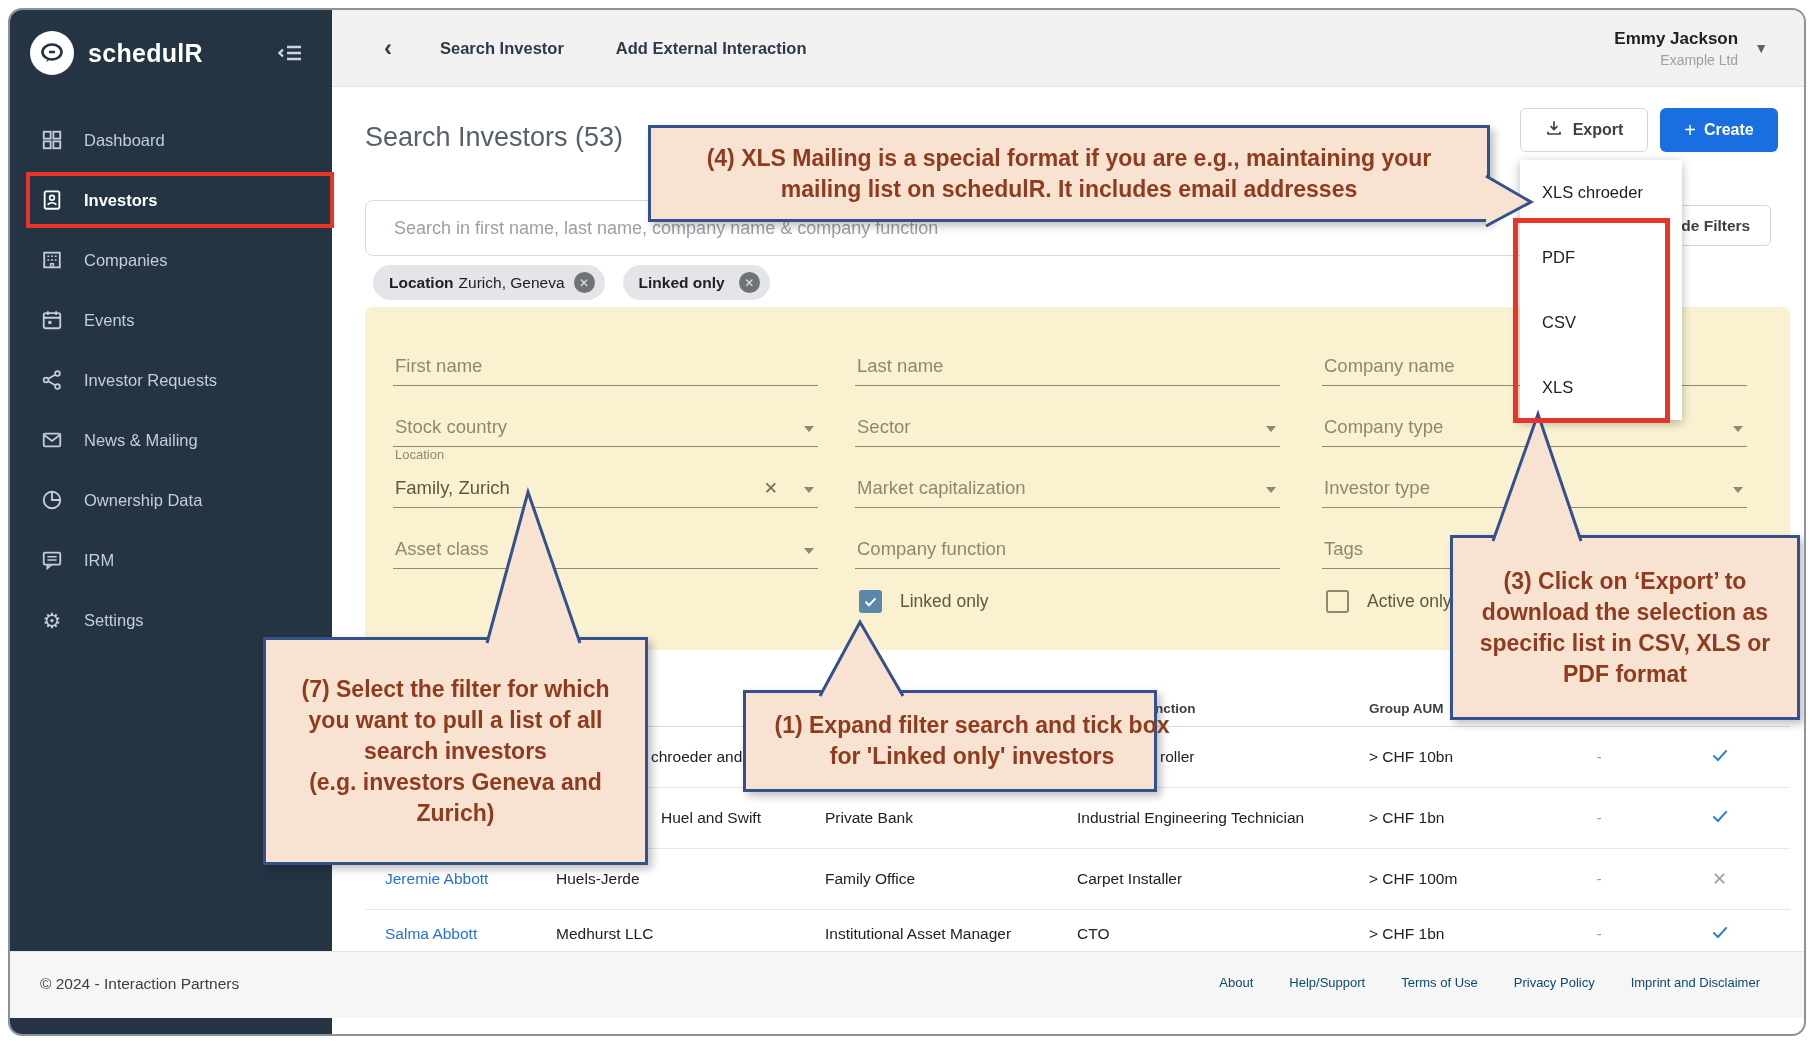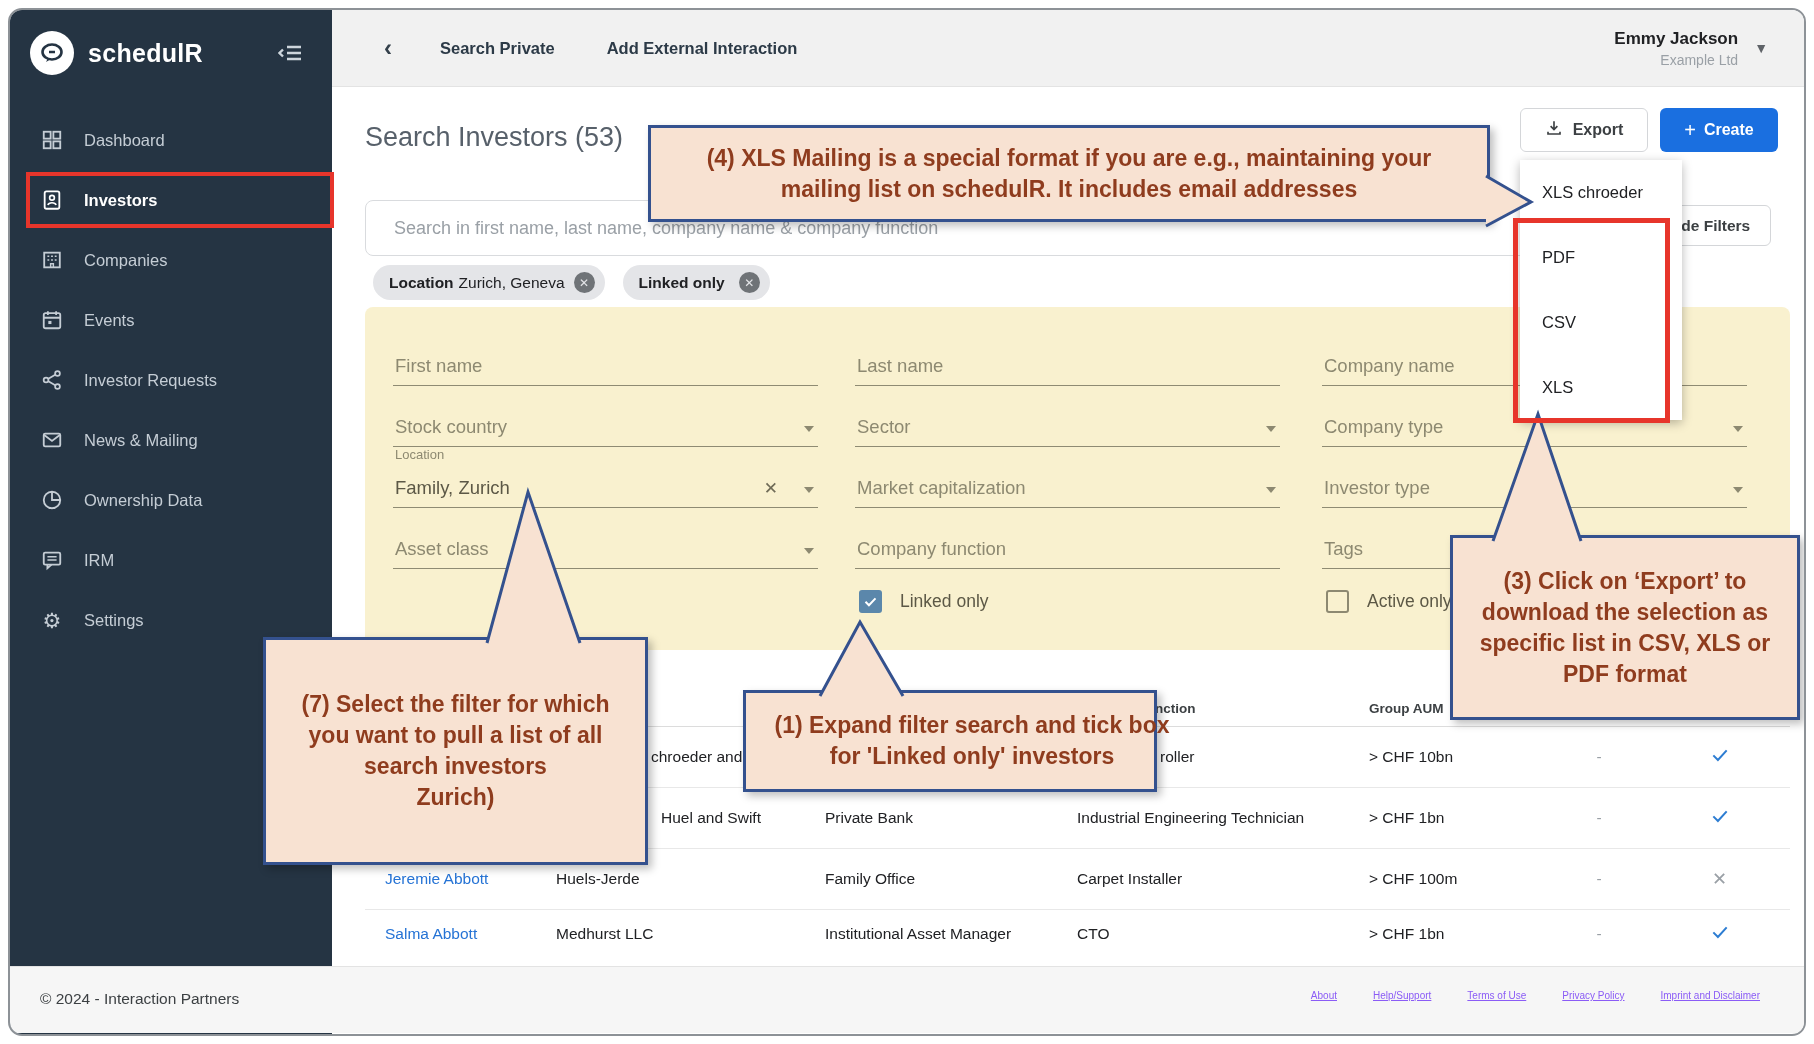--- a/index.html
+++ b/index.html
@@ -77,24 +77,24 @@
   .trow:last-child{height:48px;border-bottom:none;}
   .cell-name a{color:#2573d5;text-decoration:none;cursor:pointer;}
   .c-dash{text-align:center;color:#9aa0a6;}
   .c-status{text-align:center;}
   .x-glyph{color:#9aa0a6;font-size:18px;}
   .trow.r0 .cell-company span{margin-left:95px;}
   .trow.r0 .cell-func span{margin-left:83px;}
   .trow.r1 .cell-company span{margin-left:105px;}
 
   
-  .footer{position:absolute;left:0;right:0;bottom:1px;height:66px;background:#f6f6f6;border-top:1px solid #e3e3e3;}
+  .footer{position:absolute;left:0;right:0;bottom:16px;height:66px;background:#f6f6f6;border-top:1px solid #e3e3e3;}
   .copyright{position:absolute;left:30px;top:23px;font-size:15.5px;color:#3c4043;}
   .foot-links{position:absolute;right:44px;top:23px;display:flex;gap:36px;}
-  .foot-link{font-size:10px;color:#8b5cf6;cursor:pointer;white-space:nowrap;text-decoration:underline;}
+  .foot-link{font-size:13px;color:#0c4a6e;cursor:pointer;white-space:nowrap;}
 
   
   .red-rect{position:absolute;border:5px solid #e7352b;z-index:80;pointer-events:none;}
   .red-rect.sidebar-hl{left:16px;top:162px;width:300px;height:48px;border-width:4px;}
   .red-rect.menu-hl{left:1503px;top:208px;width:147px;height:195px;}
   .callout{position:absolute;box-sizing:border-box;background:#f8e2d2;border:3px solid #34518e;z-index:60;box-shadow:4px 4px 8px rgba(0,0,0,.25);display:flex;flex-direction:column;align-items:center;justify-content:center;}
   .callout .cline{font-size:23px;font-weight:bold;color:#8f3c1e;line-height:31px;white-space:nowrap;text-align:center;}
   .callout-4{left:638px;top:115px;width:842px;height:97px;}
   .callout-3{left:1440px;top:525px;width:350px;height:185px;}
   .callout-2{left:253px;top:627px;width:385px;height:228px;}
@@ -209,21 +209,21 @@
               <span class="gear-glyph">⚙</span>
             </span>
             <span class="nlabel">Settings</span>
           </div>
         </div>
     </div>
 
     <div class="topbar">
       <div class="back-btn">‹</div>
       <div class="top-tabs" id="topTabs">
-          <div class="top-tab">Search Private</div>
+          <div class="top-tab">Search Investor</div>
           <div class="top-tab">Add External Interaction</div>
         </div>
       <div class="userbox">
         <div class="user-texts">
           <div class="user-name">Emmy Jackson</div>
           <div class="user-company">Example Ltd</div>
         </div>
         <div class="user-caret">▼</div>
       </div>
     </div>
@@ -401,20 +401,21 @@
 
     <div id="callouts">
         <div class="callout callout-1">
           <div class="cline">(1) Expand filter search and tick box</div>
           <div class="cline">for 'Linked only' investors</div>
         </div>
         <div class="callout callout-2">
           <div class="cline">(7) Select the filter for which</div>
           <div class="cline">you want to pull a list of all</div>
           <div class="cline">search investors</div>
+          <div class="cline">(e.g. investors Geneva and</div>
           <div class="cline">Zurich)</div>
         </div>
         <div class="callout callout-3">
           <div class="cline">(3) Click on ‘Export’ to</div>
           <div class="cline">download the selection as</div>
           <div class="cline">specific list in CSV, XLS or</div>
           <div class="cline">PDF format</div>
         </div>
         <div class="callout callout-4">
           <div class="cline">(4) XLS Mailing is a special format if you are e.g., maintaining your</div>

